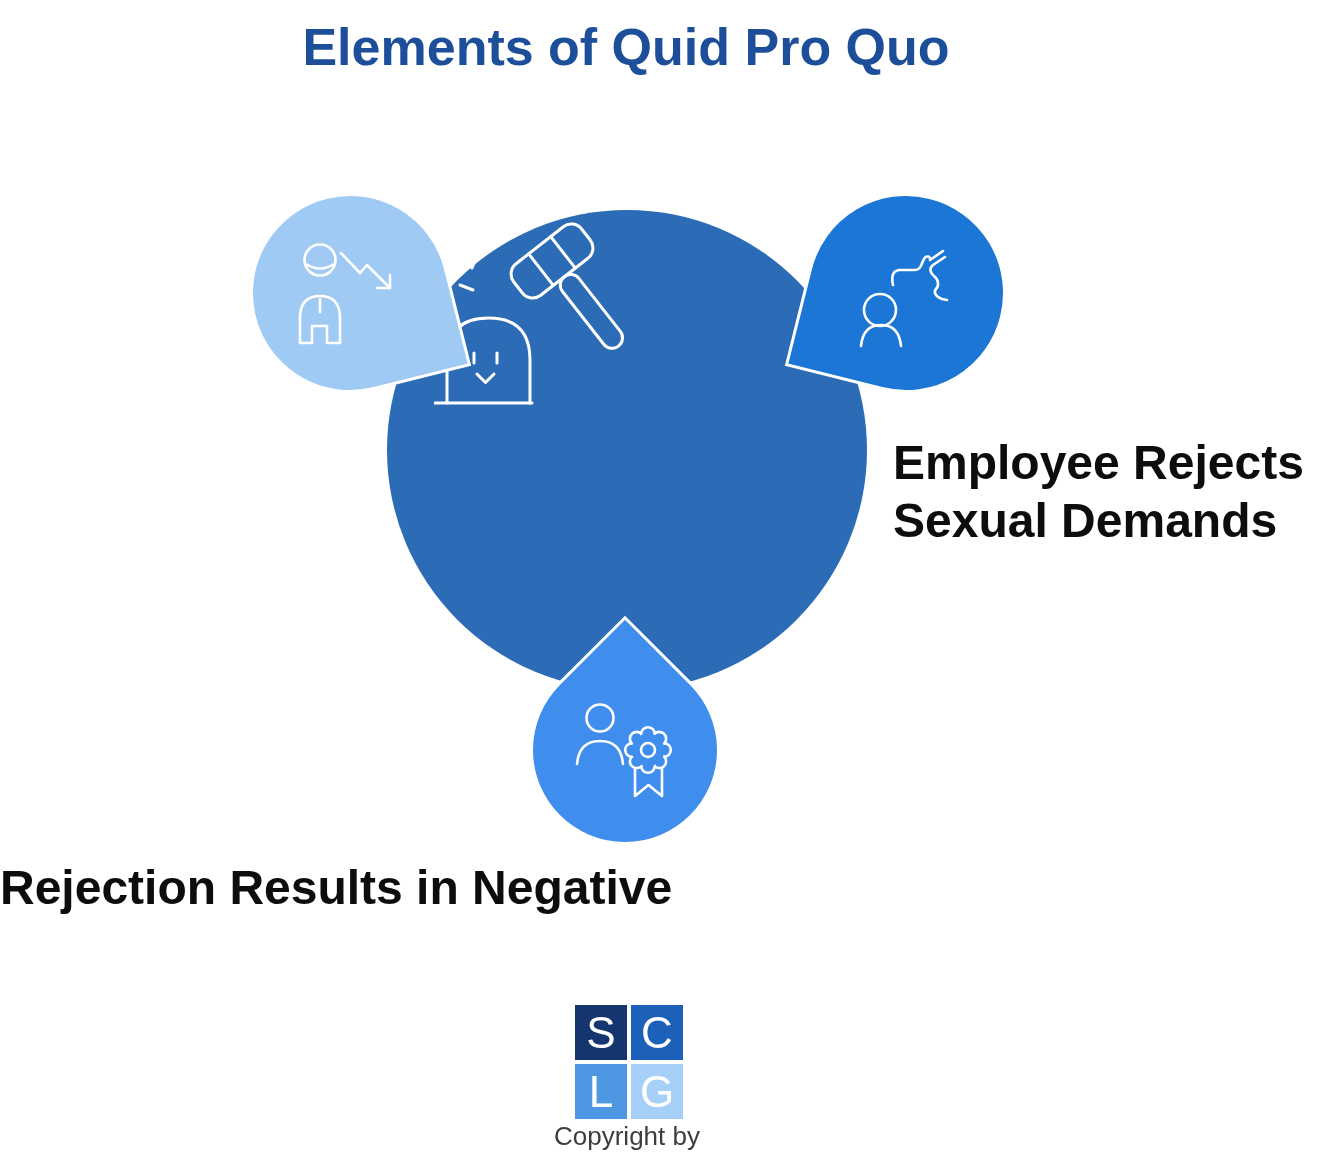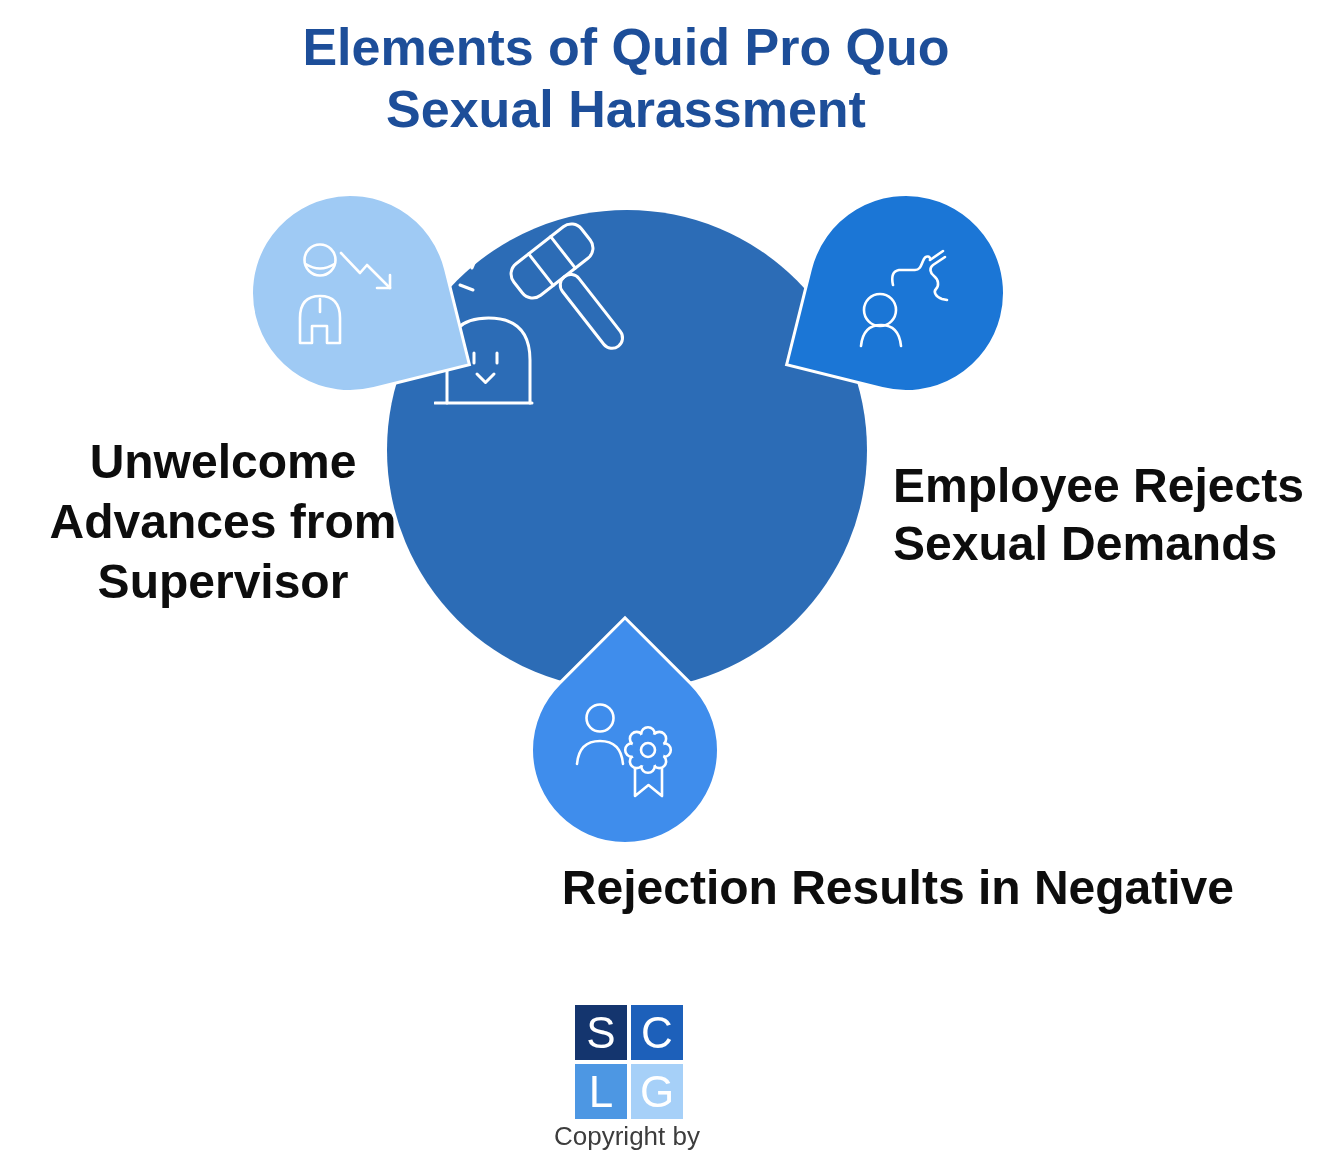--- a/index.html
+++ b/index.html
@@ -30,22 +30,22 @@
     left:530px;top:647px;width:190px;height:190px;
     border-radius:0 50% 50% 50%;transform:rotate(45deg);
   }
   .pin-icon{position:absolute;left:50%;top:50%;width:130px;height:130px;margin:-65px 0 0 -65px;}
   .unrot-tl{transform:rotate(14deg);}
   .unrot-tr{transform:rotate(-14deg);}
   .unrot-bottom{transform:rotate(-45deg);}
   
   .label{position:absolute;font-weight:700;color:#0d0d0d;font-size:48px;line-height:60px;z-index:3;}
   .label-left{left:15px;top:424px;width:416px;text-align:center;}
-  .label-right{left:893px;top:449px;text-align:left;line-height:58px;}
-  .label-bottom{left:0;top:851px;width:1234px;text-align:right;line-height:58px;}
+  .label-right{left:893px;top:426px;text-align:left;line-height:58px;}
+  .label-bottom{left:0;top:851px;width:1234px;text-align:left;line-height:58px;}
   
   .logo{
     position:absolute;left:575px;top:997px;width:108px;height:114px;
     display:grid;grid-template-columns:1fr 1fr;grid-template-rows:1fr 1fr;gap:4px;
     background:#fff;z-index:3;
   }
   .logo-sq{
     display:flex;align-items:center;justify-content:center;
     color:#fff;font-size:44px;font-weight:400;line-height:1;
   }
@@ -58,21 +58,20 @@
   .stroke{fill:none;stroke:#fff;stroke-width:2.6;stroke-linecap:round;stroke-linejoin:round;}
   .stroke-thick{fill:none;stroke:#fff;stroke-width:3;stroke-linecap:round;stroke-linejoin:round;}
 </style>
 </head>
 <body>
 
 <div class="canvas">
 
   <h1 class="title" style="color: rgb(29, 78, 153);">
     <div>Elements of Quid Pro Quo</div>
-    <div>Sexual Harassment</div>
   </h1>
 
   <div class="center-circle" style="background-color: rgb(44, 108, 182);">
     <svg class="center-icon" width="200" height="200" viewBox="0 0 200 200">
       <g class="stroke-thick">
 
         <path d="M13 190 V147 Q13 105 54.5 105 Q96 105 96 147 V190"></path>
         <path d="M1 190 H98"></path>
         <path d="M40 140 V150"></path>
         <path d="M63 140 V150"></path>
@@ -139,25 +138,20 @@
         <circle class="stroke" cx="88" cy="65" r="7"></circle>
 
         <g class="stroke">
           <circle cx="40" cy="33" r="13.5"></circle>
           <path d="M17 79 Q19 56 40 56 Q61 56 63 79"></path>
         </g>
       </svg>
     </div>
   </div>
 
-  <div class="label label-left">
-    <div>Unwelcome</div>
-    <div>Advances from</div>
-    <div>Supervisor</div>
-  </div>
 
   <div class="label label-right">
     <div>Employee Rejects</div>
     <div>Sexual Demands</div>
   </div>
 
   <div class="label label-bottom">
     <div>Rejection Results in Negative</div>
   </div>
 

